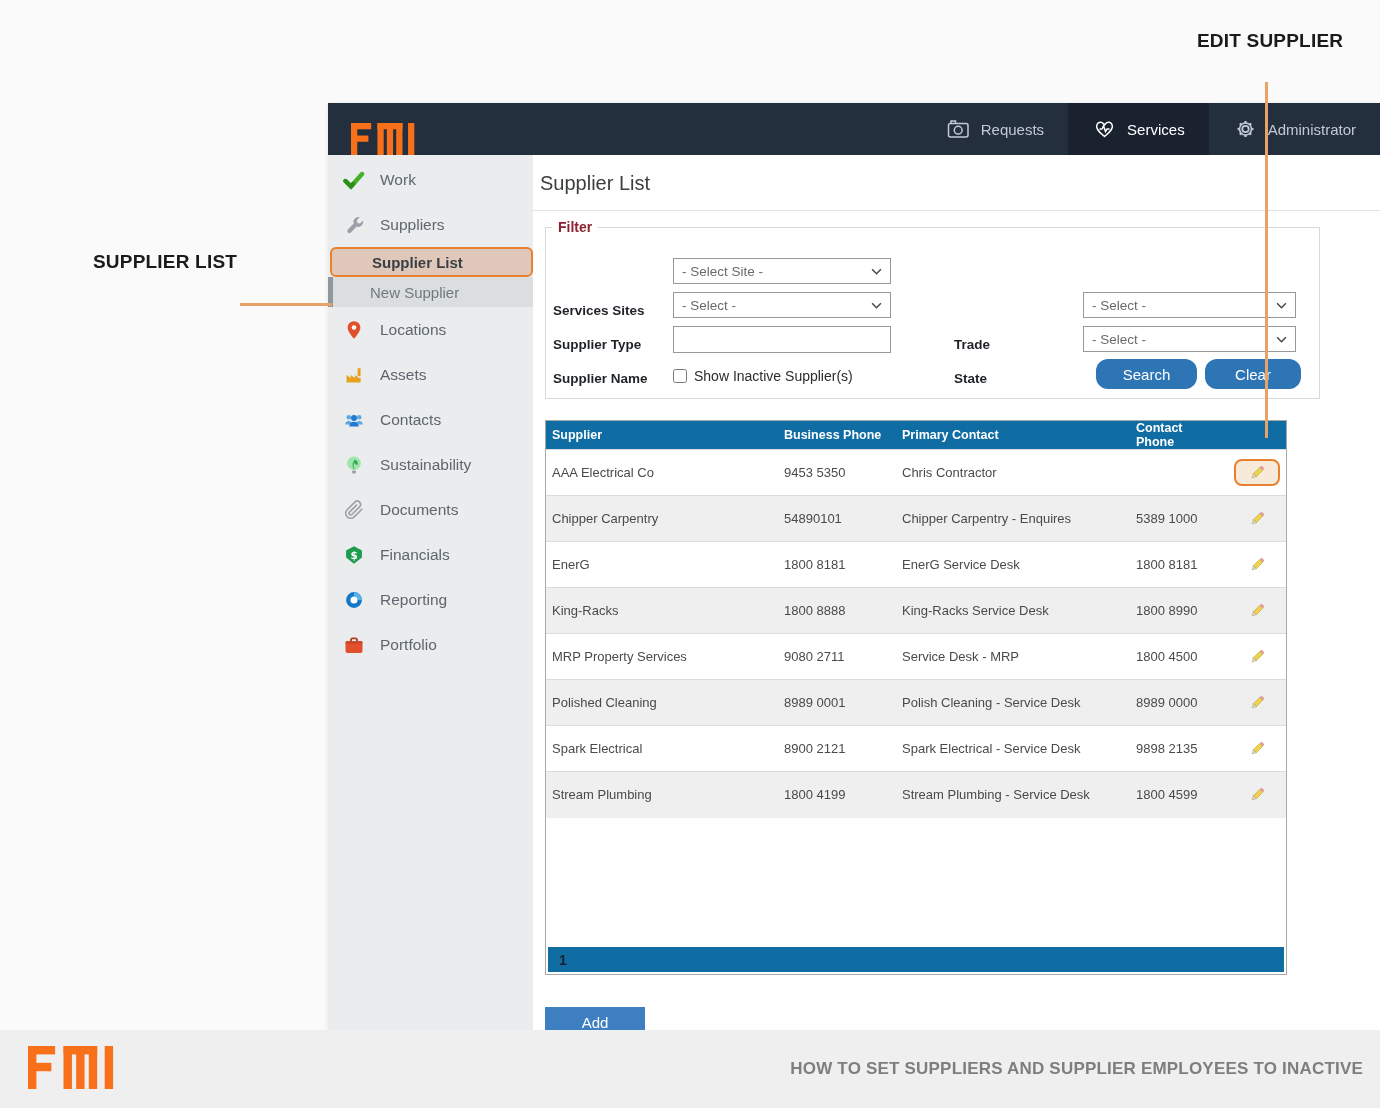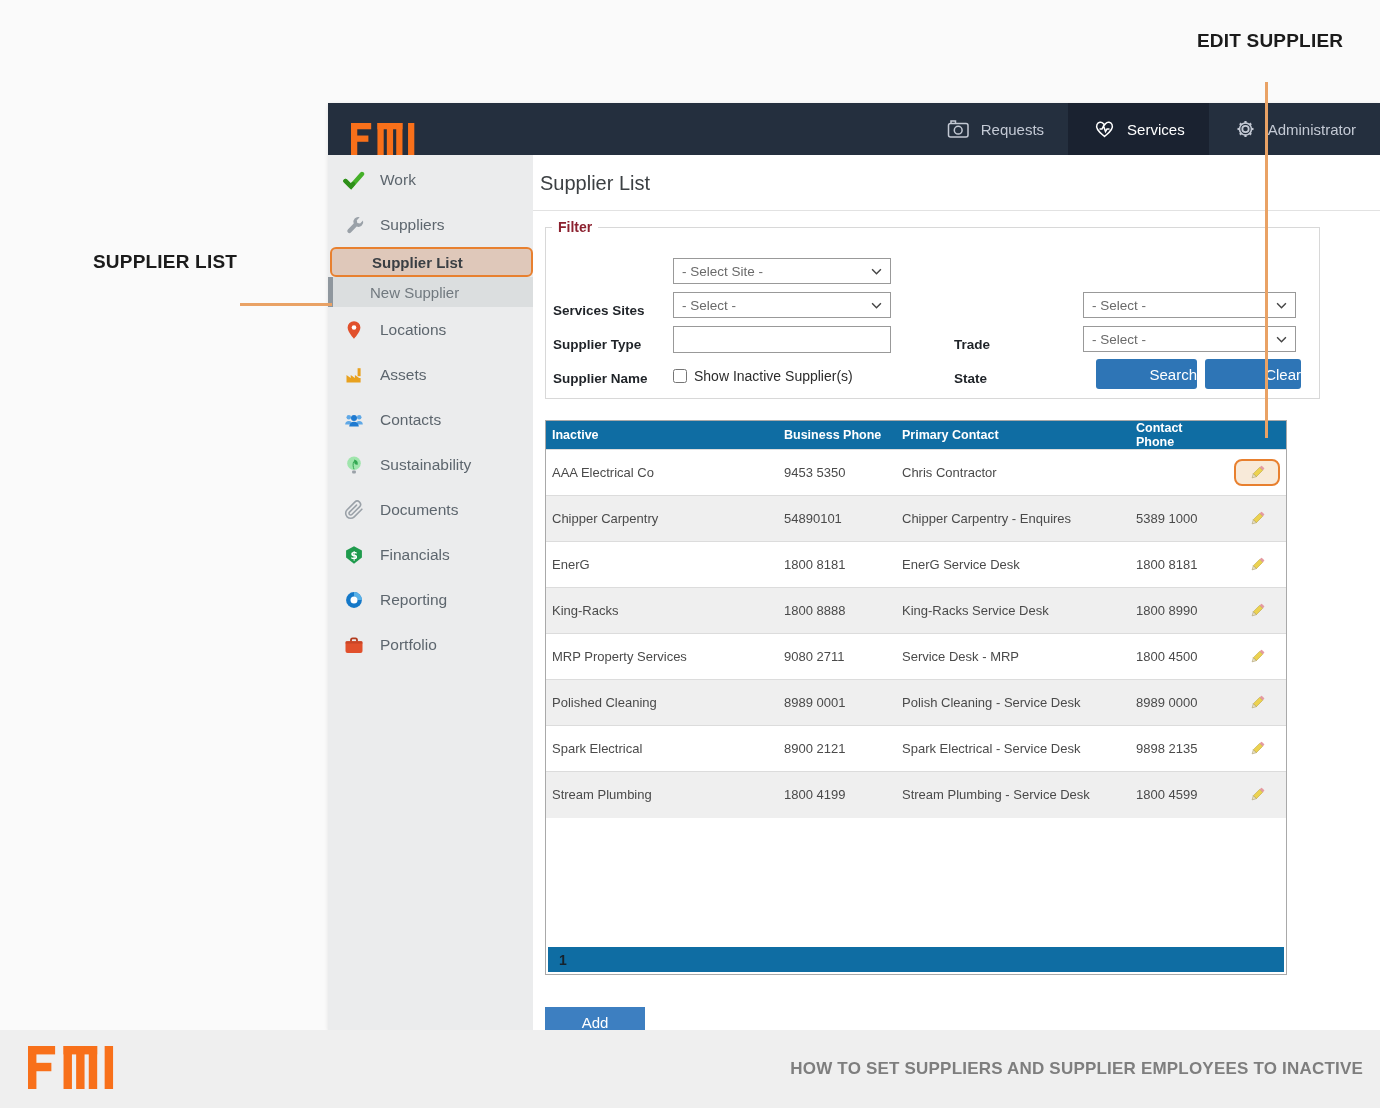--- a/index.html
+++ b/index.html
@@ -44,22 +44,22 @@
   .filter-box { position:absolute; left:12px; top:72px; width:775px; height:172px; border:1px solid #d8d8d8; }
   .filter-legend { position:absolute; top:-9px; left:6px; background:#ffffff; padding:0 6px; font-size:14px; font-weight:700; color:#8c212f; }
   .flabel { position:absolute; font-size:13.5px; font-weight:700; color:#1f2328; line-height:26px;margin-top:40px; }
   .sel { position:absolute; height:26px; background:#fff; border:1px solid #999; display:flex; align-items:center; padding:0 8px; cursor:pointer; }
   .sel-val { font-size:13.5px; color:#6a6a6a; flex:1; white-space:nowrap; overflow:hidden; }
   .chev { width:11px; height:7px; flex:none; }
   .txt { position:absolute; height:27px; background:#fff; border:1px solid #999; font-size:13.5px; color:#333; padding:0 6px;
          font-family:"Liberation Sans","DejaVu Sans",sans-serif; }
   .chk-row { position:absolute; left:127px; top:140px; display:flex; align-items:center; gap:7px; font-size:14px; color:#2c2c2c; }
   .chk-row input { width:14px; height:14px; }
-  .btn { position:absolute; height:30px; background:#2e75b6; color:#fff; border:none; border-radius:3px; font-size:15px;
-         font-family:"Liberation Sans","DejaVu Sans",sans-serif; cursor:pointer;text-align:right; }
+  .btn { position:absolute; height:30px; background:#2e75b6; color:#fff; border:none; border-radius:12px; font-size:15px;
+         font-family:"Liberation Sans","DejaVu Sans",sans-serif; cursor:pointer; }
 
   
   .table-frame { position:absolute; left:12px; top:265px; width:742px; height:555px; border:1px solid #a9a9a9;
                  display:flex; flex-direction:column; background:#fff; }
   table { border-collapse:collapse; table-layout:fixed; width:100%; }
   th { background:#0f6da3; color:#fff; font-size:12.5px; font-weight:700; text-align:left; padding:0 6px; height:23px; }
   td { font-size:13px; color:#4a4a4a; padding:0 6px; height:46px; border-top:1px solid #dcdcdc; white-space:nowrap; overflow:hidden; }
   tr.stripe td { background:#efefef; }
   .c-edit { text-align:center; padding:0; }
   .edit-wrap { display:inline-flex; align-items:center; justify-content:center; width:46px; height:27px;
@@ -302,21 +302,21 @@
         <table>
           <colgroup>
               <col style="width:232px">
               <col style="width:118px">
               <col style="width:234px">
               <col style="width:98px">
               <col style="width:58px">
             </colgroup>
           <thead>
             <tr>
-              <th>Inactive</th>
+              <th>Supplier</th>
               <th>Business Phone</th>
               <th>Primary Contact</th>
               <th>Contact Phone</th>
               <th></th>
             </tr>
           </thead>
           <tbody>
   <tr>
     <td>AAA Electrical Co</td>
     <td>9453 5350</td>

